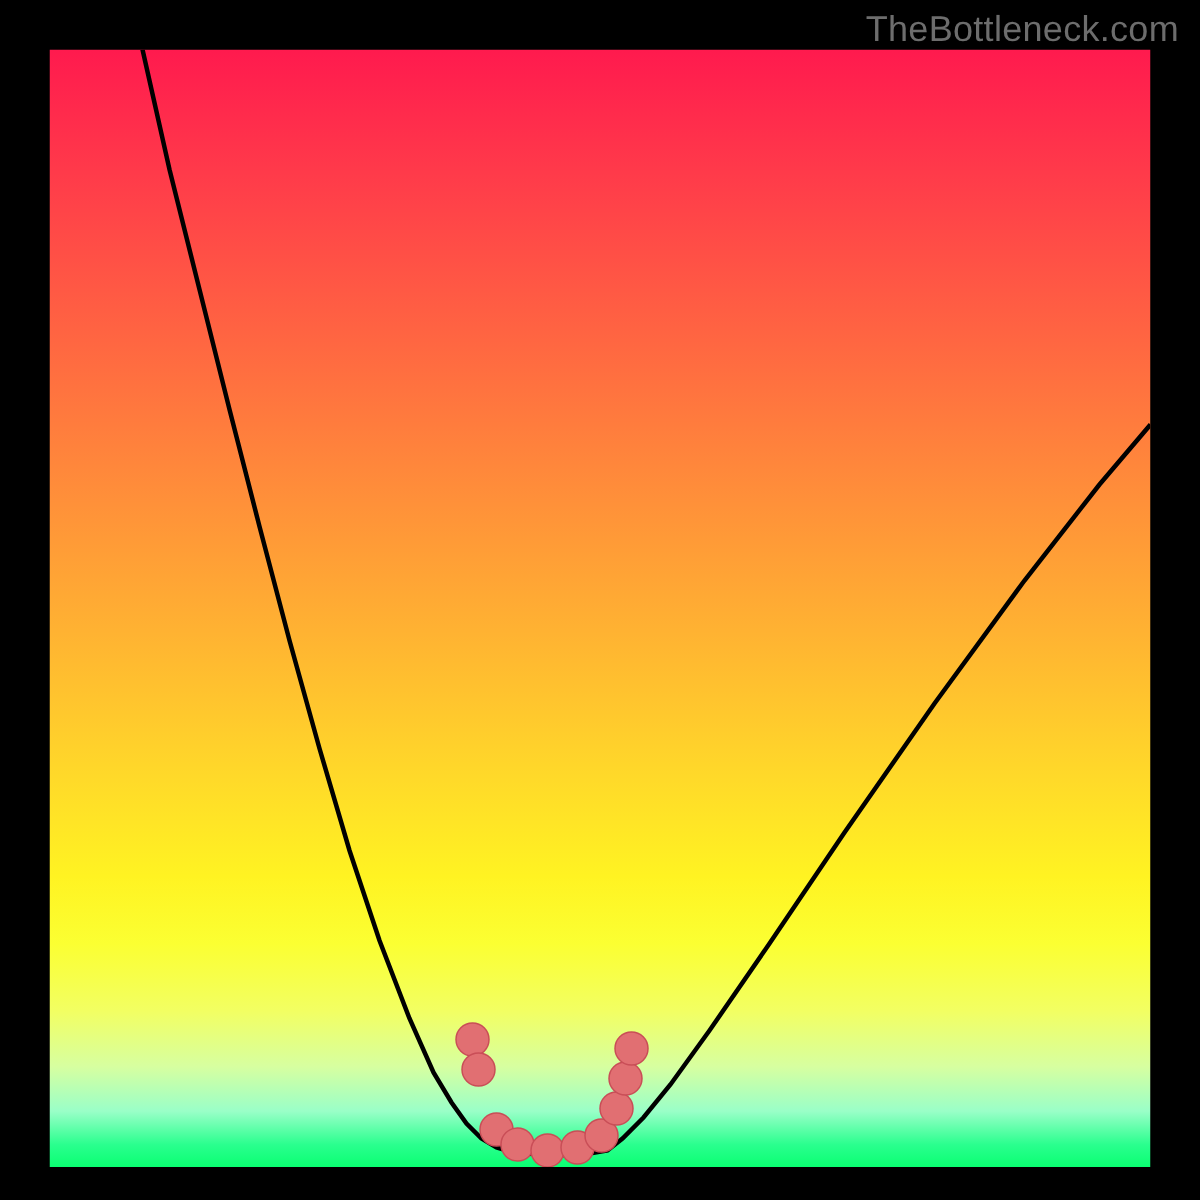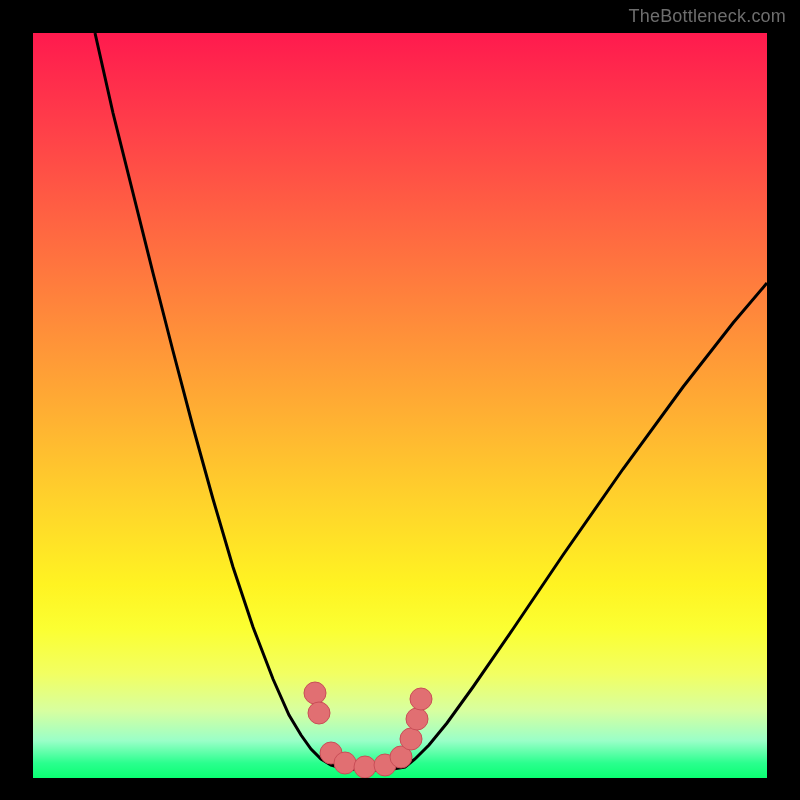--- a/index.html
+++ b/index.html
@@ -43,21 +43,21 @@
     position: absolute;
     inset: 0;
     width: 100%;
     height: 100%;
   }
   .watermark {
     position: absolute;
     top: 6px;
     right: 14px;
     color: #6d6d6d;
-    font-size: 18px;
+    font-size: 24px;
     letter-spacing: 0.2px;
     font-weight: 500;
     user-select: none;
   }
 </style>
 </head>
 <body>
 
 <div class="frame">
   <div class="gradient"></div>

